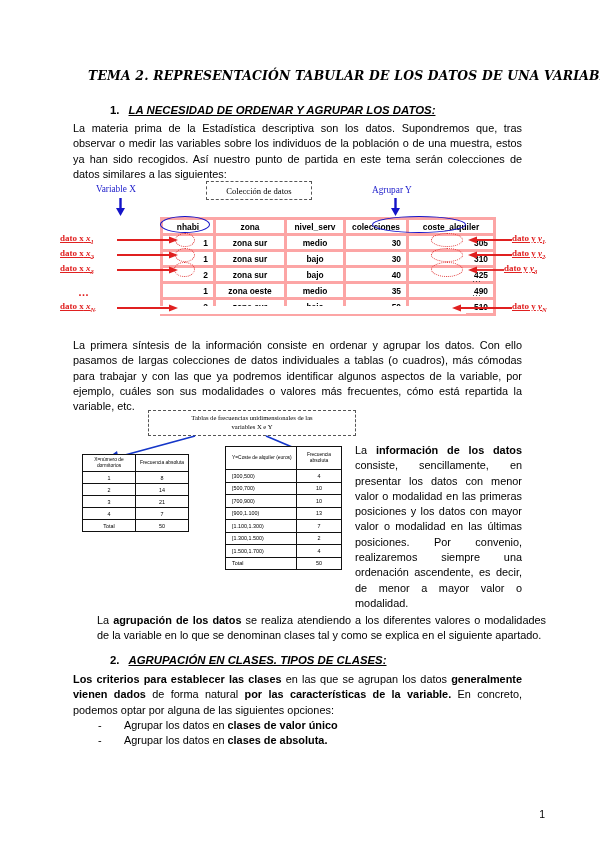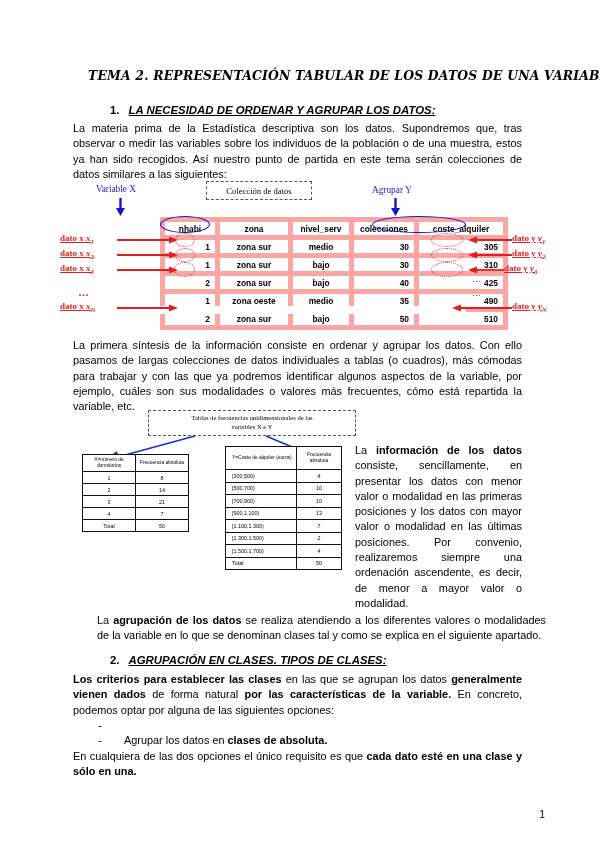--- a/index.html
+++ b/index.html
@@ -50,21 +50,21 @@
     font-family:"Liberation Serif", serif;
   }
   .arrow-blue{position:absolute;width:11px;}
   table.maintbl{
     position:absolute;left:100px;top:39px;
     border-collapse:collapse;font-size:8.4px;
     font-family:"Liberation Sans", sans-serif;
     background:#fff;
   }
   table.maintbl td{
-    border:5px solid #fca5a5;padding:1px 3px;height:11px;
+    border:3px solid #fca5a5;padding:1px 3px;height:11px;
     text-align:center;font-weight:bold;white-space:nowrap;
   }
   table.maintbl td.num{text-align:right;padding-right:5px;}
   table.maintbl tr.hdr td{font-weight:bold;}
   table.maintbl td.c1{width:44px;}
   table.maintbl td.c2{width:62px;}
   table.maintbl td.c3{width:50px;}
   table.maintbl td.c4{width:54px;}
   table.maintbl td.c5{width:78px;}
 
@@ -381,25 +381,23 @@
     <span class="num">2.</span>
     <span class="txt">AGRUPACIÓN EN CLASES. TIPOS DE CLASES:</span>
   </div>
 
   <div class="para" style="left:73px;top:672px;width:449px;">
     <b>Los criterios para establecer las clases</b><span> en las que se agrupan los datos </span><b>generalmente vienen dados</b><span> de forma natural </span><b>por las características de la variable.</b><span> En concreto, podemos optar por alguna de las siguientes opciones:</span>
   </div>
 
   <div class="bullet" style="left:98px;top:718px;width:420px;">
     <span class="dash">-</span>
+    <span><span>Agrupar los datos en </span><b>clases de valor único</b></span>
   </div>
   <div class="bullet" style="left:98px;top:733px;width:420px;">
     <span class="dash">-</span>
     <span><span>Agrupar los datos en </span><b>clases de absoluta.</b></span>
   </div>
 
-  <div class="para" style="left:73px;top:749px;width:449px;">
-    <span>En cualquiera de las dos opciones el único requisito es que </span><b>cada dato esté en una clase y sólo en una.</b>
-  </div>
 
   <div class="pagenum">1</div>
 
 </div>
 
 </body></html>

